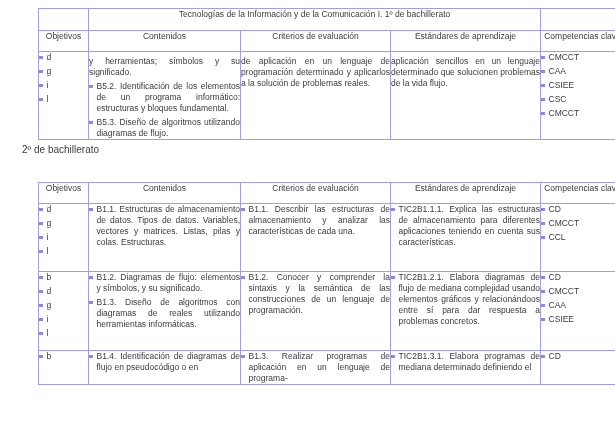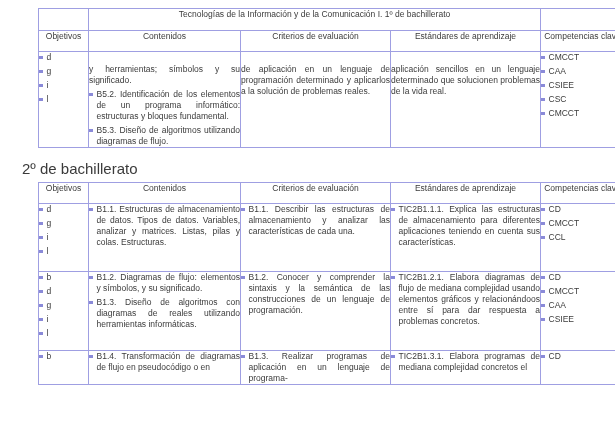--- a/index.html
+++ b/index.html
@@ -55,27 +55,27 @@
   .li.first { margin-top: 0; }
   .bu {
     flex: 0 0 auto;
     width: 3.5px; height: 3px;
     background: #8a8ad8;
     margin: 3.5px 4px 0 0;
   }
   .t { flex: 1 1 auto; text-align: justify; }
   .t.left { text-align: left; }
   .p { text-align: justify; margin-top: 3px; }
-  .p.first { margin-top: 12px; }
+  .p.first { margin-top: 4px; }
 
   .section-heading {
     position: absolute;
     left: 22px;
-    top: 160px;
-    font-size: 15px;
+    top: 144px;
+    font-size: 10px;
     color: #3b3b3b;
   }
 </style>
 </head>
 <body>
 
 <div class="page">
 
   <table class="tbl" id="table-1">
     <colgroup>
@@ -125,21 +125,21 @@
             </div>
         <div class="li">
               <span class="bu"></span>
               <span class="t">B5.3. Diseño de algoritmos utilizando diagramas de flujo.</span>
             </div>
       </td>
       <td class="cell">
         <div class="p first">de aplicación en un lenguaje de programación determinado y aplicarlos a la solución de problemas reales.</div>
       </td>
       <td class="cell">
-        <div class="p first">aplicación sencillos en un lenguaje determinado que solucionen problemas de la vida real.</div>
+        <div class="p first">aplicación sencillos en un lenguaje determinado que solucionen problemas de la vida flujo.</div>
       </td>
       <td class="cell">
         <div class="li first">
               <span class="bu"></span>
               <span class="t left">CMCCT</span>
             </div>
         <div class="li">
               <span class="bu"></span>
               <span class="t left">CAA</span>
             </div>
@@ -194,21 +194,21 @@
               <span class="t left">i</span>
             </div>
         <div class="li">
               <span class="bu"></span>
               <span class="t left">l</span>
             </div>
       </td>
       <td class="cell">
         <div class="li first">
               <span class="bu"></span>
-              <span class="t">B1.1. Estructuras de almacenamiento de datos. Tipos de datos. Variables, analizar y matrices. Listas, pilas y colas. Estructuras.</span>
+              <span class="t">B1.1. Estructuras de almacenamiento de datos. Tipos de datos. Variables, vectores y matrices. Listas, pilas y colas. Estructuras.</span>
             </div>
       </td>
       <td class="cell">
         <div class="li first">
               <span class="bu"></span>
               <span class="t">B1.1. Describir las estructuras de almacenamiento y analizar las características de cada una.</span>
             </div>
       </td>
       <td class="cell">
         <div class="li first">
@@ -300,33 +300,33 @@
     <tr class="r2-3">
       <td class="cell">
         <div class="li first">
               <span class="bu"></span>
               <span class="t left">b</span>
             </div>
       </td>
       <td class="cell">
         <div class="li first">
               <span class="bu"></span>
-              <span class="t">B1.4. Transformación de diagramas de flujo en pseudocódigo o en</span>
+              <span class="t">B1.4. Identificación de diagramas de flujo en pseudocódigo o en</span>
             </div>
       </td>
       <td class="cell">
         <div class="li first">
               <span class="bu"></span>
               <span class="t">B1.3. Realizar programas de aplicación en un lenguaje de programa-</span>
             </div>
       </td>
       <td class="cell">
         <div class="li first">
               <span class="bu"></span>
-              <span class="t">TIC2B1.3.1. Elabora programas de mediana complejidad concretos el</span>
+              <span class="t">TIC2B1.3.1. Elabora programas de mediana determinado definiendo el</span>
             </div>
       </td>
       <td class="cell">
         <div class="li first">
               <span class="bu"></span>
               <span class="t left">CD</span>
             </div>
       </td>
     </tr>
   </tbody>

